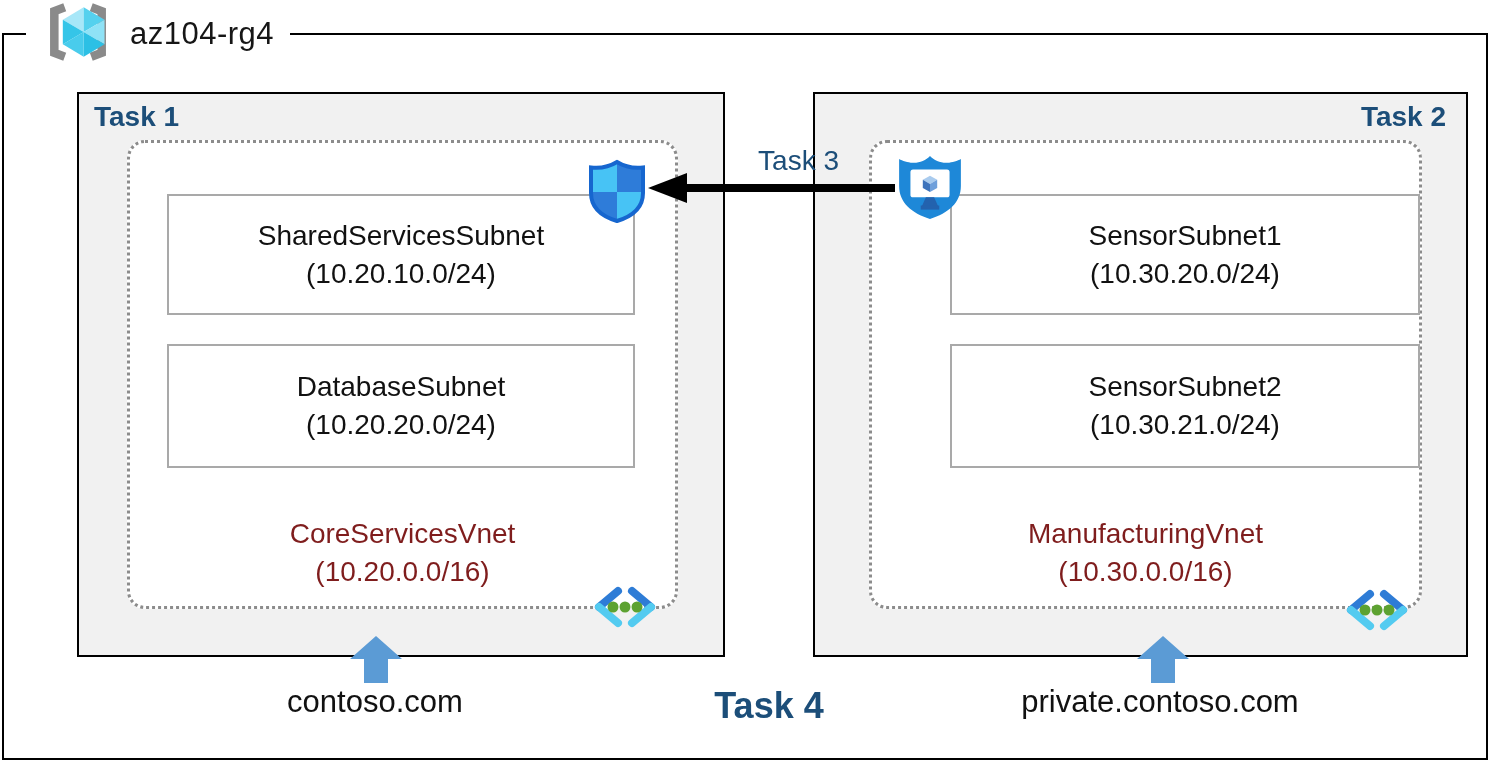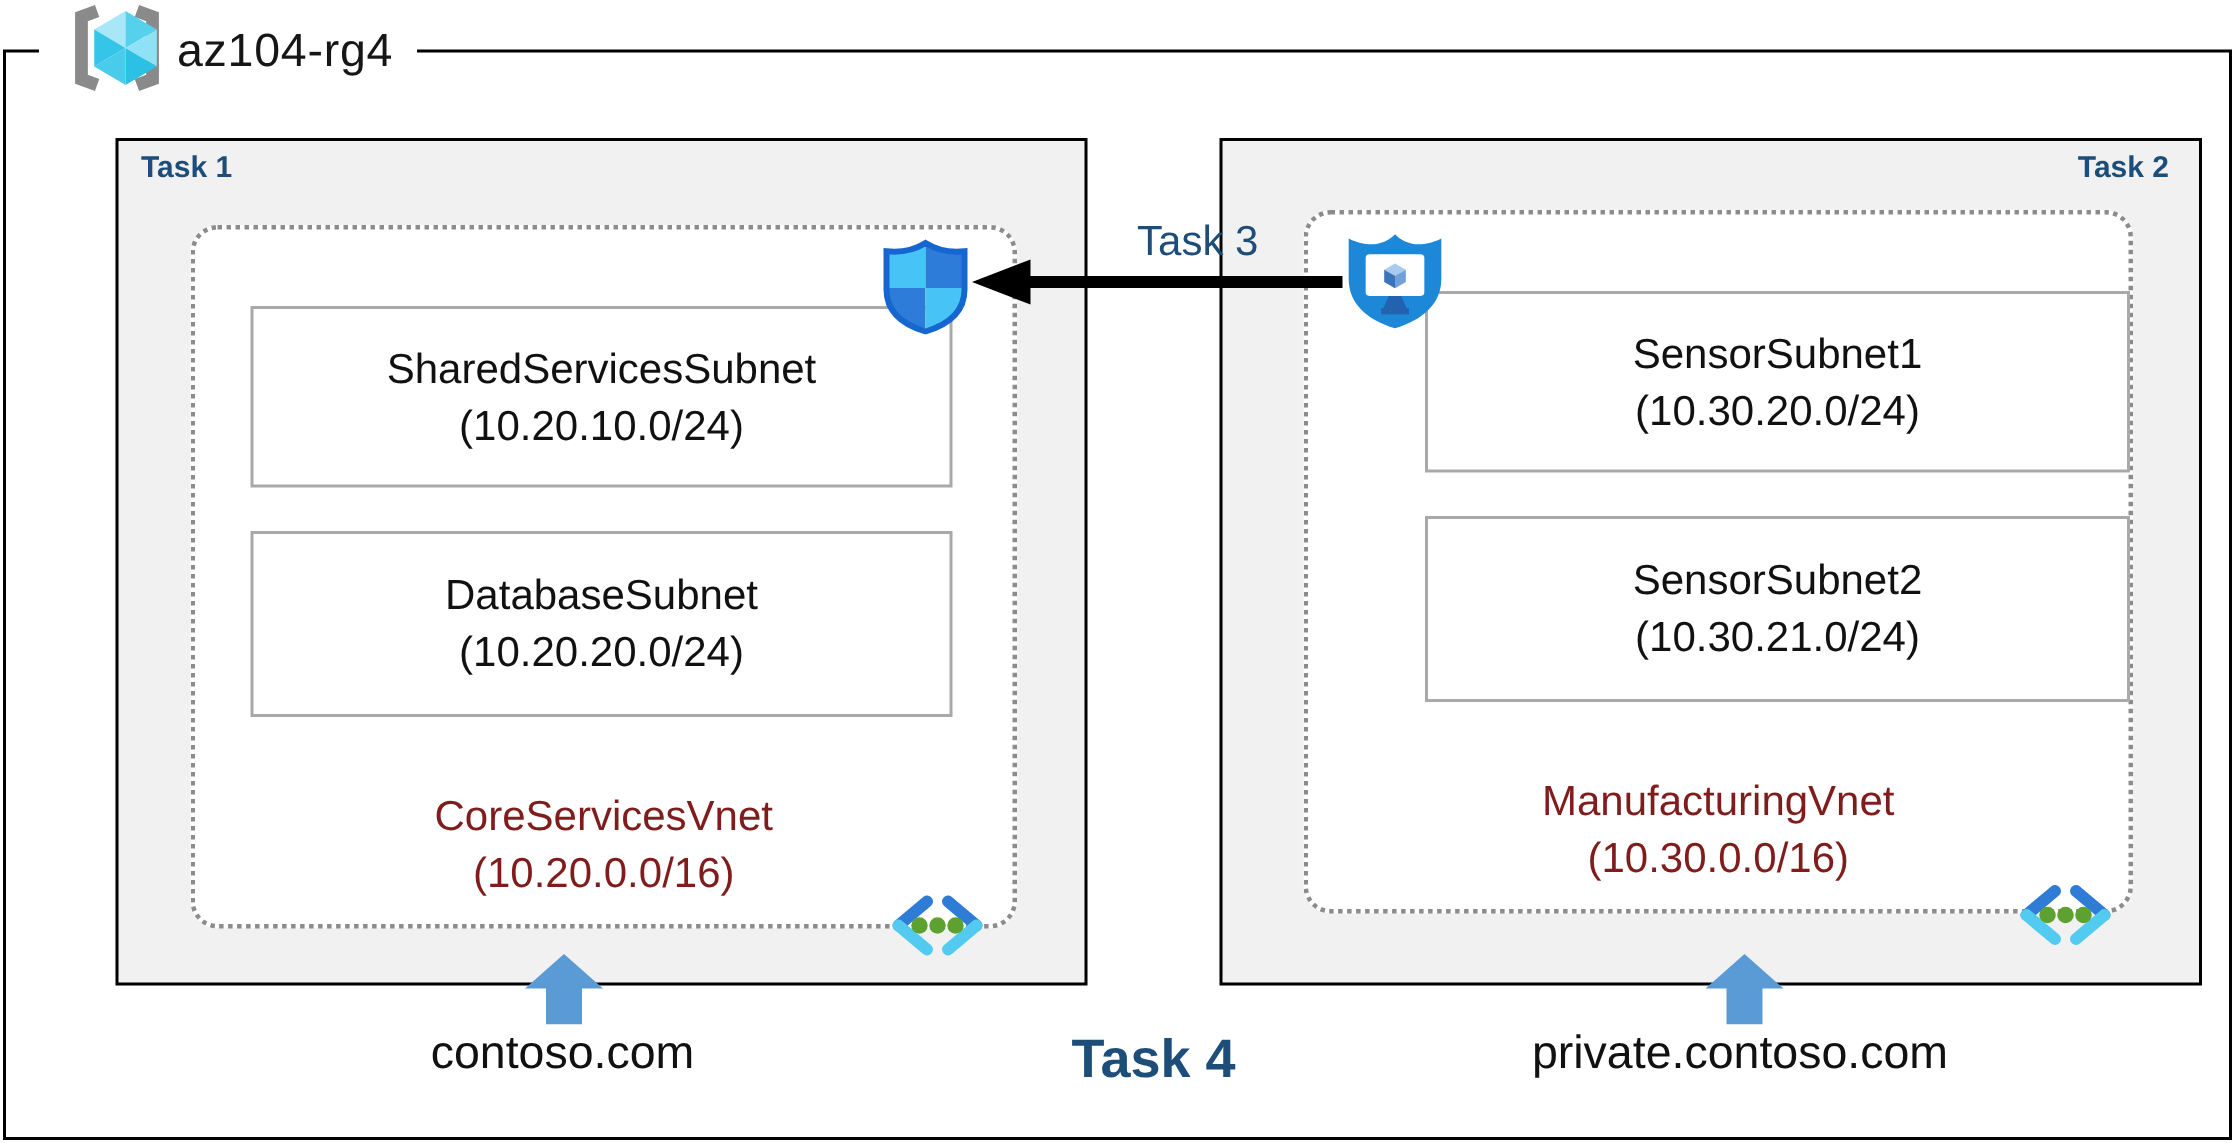--- a/index.html
+++ b/index.html
@@ -9,45 +9,45 @@
     position: relative; width: 1490px; height: 762px;
     background: #ffffff; overflow: hidden;
   }
   
   .rg-frame {
     position: absolute; left: 2px; top: 33px; right: 2px; bottom: 2px;
     border: 2px solid #000;
   }
   .rg-title {
     position: absolute; left: 26px; top: 0; height: 68px;
-    display: flex; align-items: center; gap: 4px;
+    display: flex; align-items: center; gap: 16px;
     background: #ffffff; padding: 0 16px; z-index: 5;
   }
   .rg-title .label { font-size: 31px; color: #161616; letter-spacing: 0.5px; }
 
   
   .group-box {
     position: absolute; top: 92px; height: 565px;
     background: #F1F1F1; border: 2px solid #000;
   }
   .group-box.left  { left: 77px;  width: 648px; }
   .group-box.right { left: 813px; width: 655px; }
   .task-corner {
-    position: absolute; top: 7px; font-size: 20px; font-weight: bold;
+    position: absolute; top: 7px; font-size: 28px; font-weight: bold;
     color: #1C4E79;
   }
   .task-corner.tl { left: 15px; }
   .task-corner.tr { right: 20px; }
 
   
   .vnet-area {
     position: absolute; top: 46px; height: 469px;
     background: #ffffff; border: 3px dotted #8C8C8C; border-radius: 18px;
   }
-  .group-box.left  .vnet-area { left: 48px; width: 551px; margin-top: 10px; }
+  .group-box.left  .vnet-area { left: 48px; width: 551px; }
   .group-box.right .vnet-area { left: 54px; width: 553px; }
 
   .subnet-box {
     position: absolute; height: 121px; background: #fff;
     border: 2px solid #A9A9A9;
     display: flex; flex-direction: column; align-items: center; justify-content: center;
     font-size: 28px; line-height: 38px; color: #111; text-align: center;
   }
   .group-box.left  .subnet-box { left: 37px; width: 468px; }
   .group-box.right .subnet-box { left: 47px; width: 470px; margin-left: 31px; }

